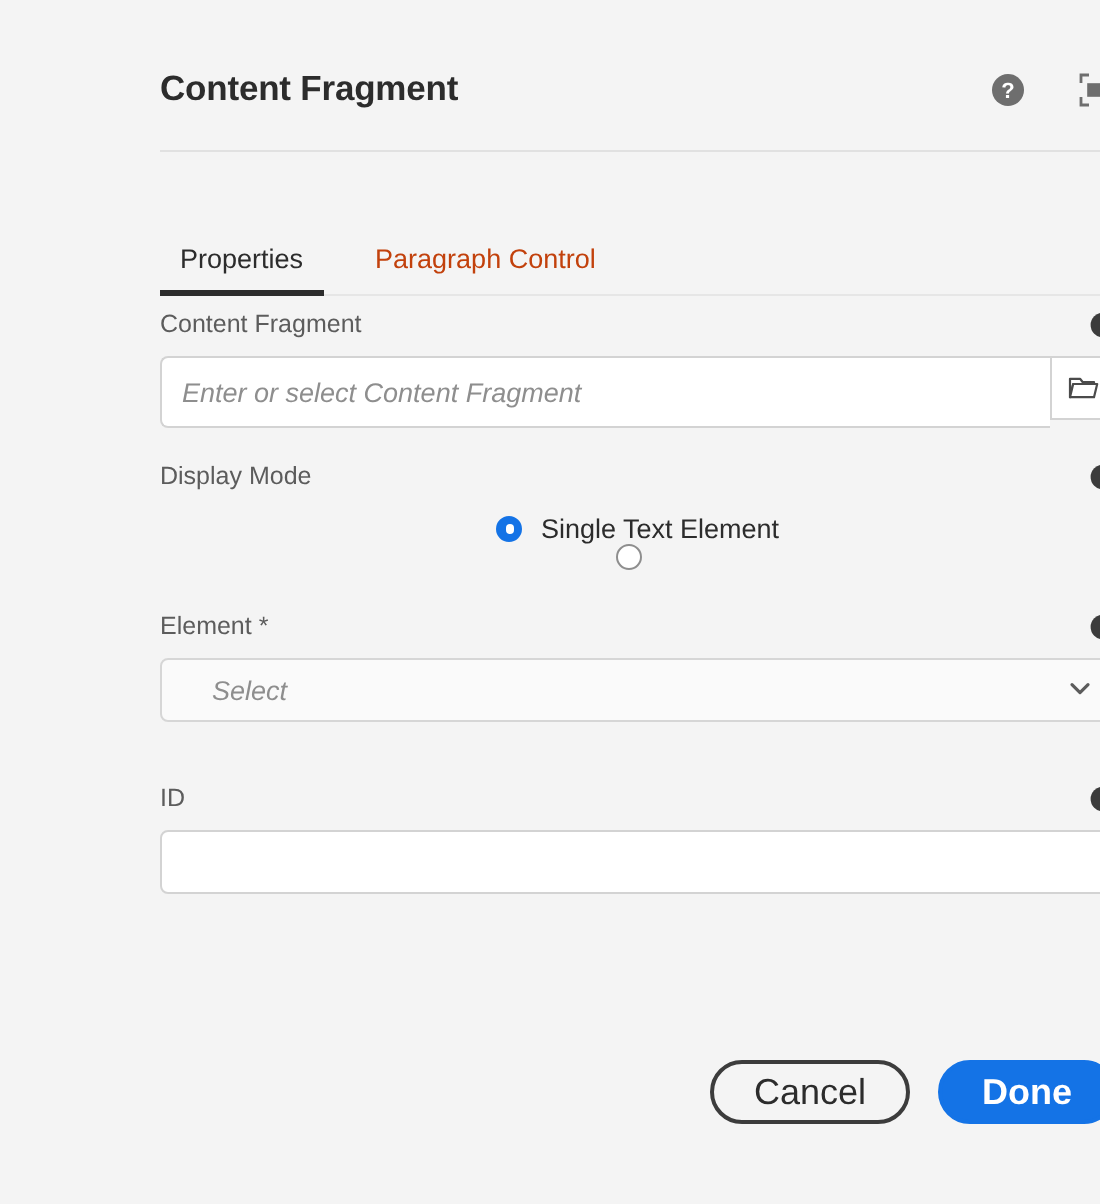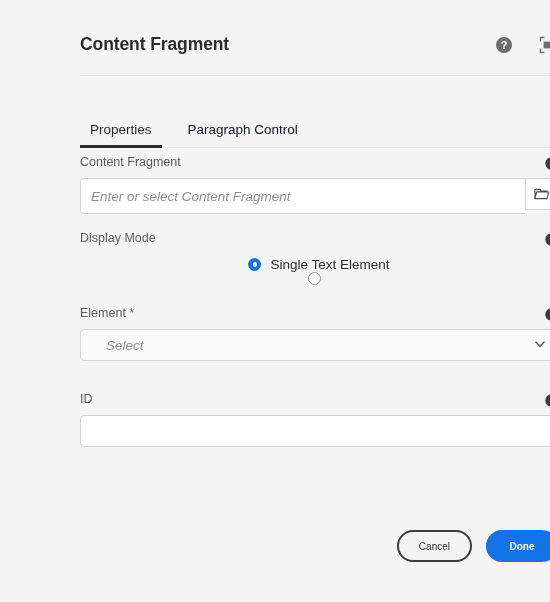--- a/index.html
+++ b/index.html
@@ -71,21 +71,21 @@
     top: 112px;
     width: 478px;
     height: 36px;
     border-bottom: 1px solid #e6e6e6;
     box-sizing: border-box;
     display: flex;
     align-items: flex-end;
   }
   .tab {
     font-size: 13.5px;
-    color: #0f172a;
+    color: #c2410c;
     padding: 6px 10px 10px 10px;
     cursor: pointer;
     white-space: nowrap;
     position: relative;
   }
   .tab.active {
     color: #2c2c2c;
   }
   .tab.active::after {
     content: "";
@@ -252,21 +252,21 @@
     top: 530px;
     width: 478px;
     display: flex;
     justify-content: flex-end;
     align-items: center;
     gap: 14px;
   }
   .btn {
     height: 32px;
     border-radius: 16px;
-    font-size: 10px;
+    font-size: 18px;
     display: flex;
     align-items: center;
     justify-content: center;
     box-sizing: border-box;
     cursor: pointer;
     padding: 0 20px;
     white-space: nowrap;
   }
   .btn-secondary {
     background: #f4f4f4;

